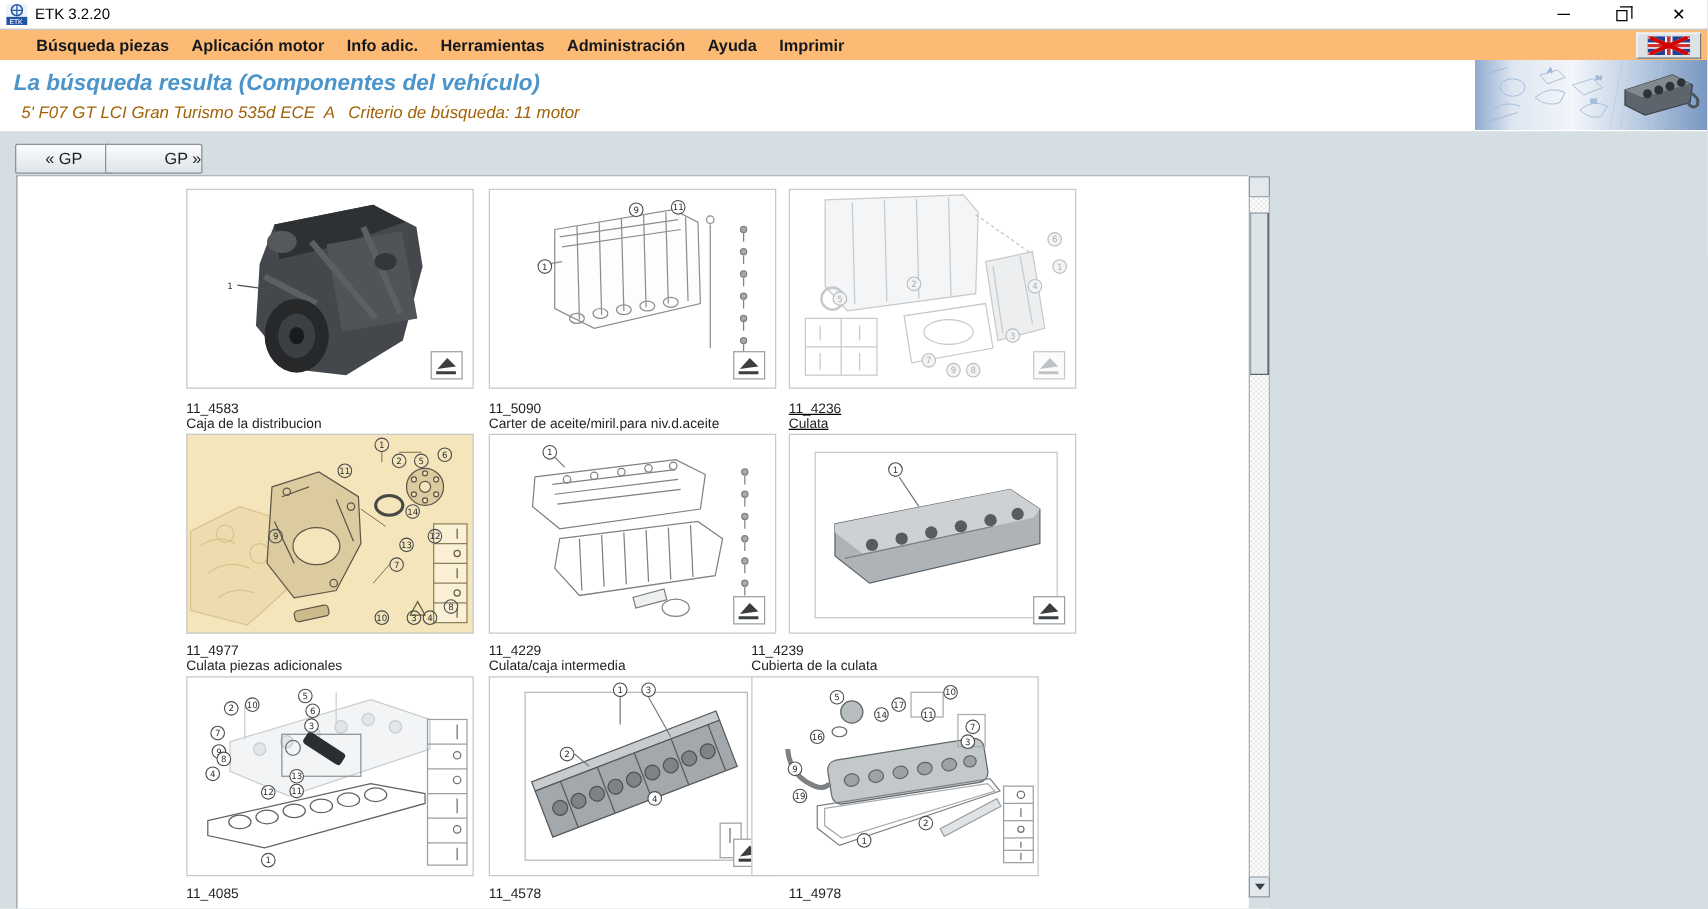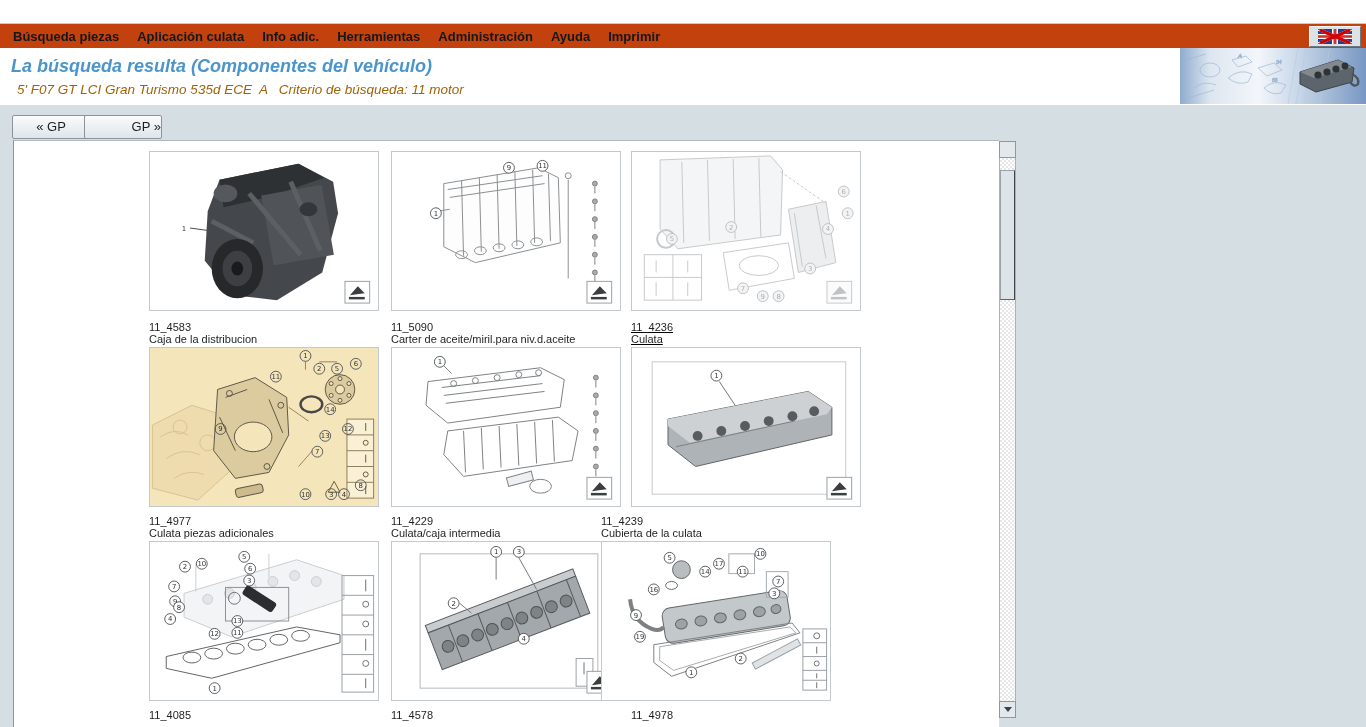--- a/index.html
+++ b/index.html
@@ -12,21 +12,21 @@
   .titlebar .appicon { position:absolute; left:5px; top:3px; width:17px; height:17px; }
   .titlebar .title { position:absolute; left:28px; top:4px; font-size:12px; color:#000; }
   .wbtns { position:absolute; right:0; top:0; height:23px; display:flex; }
   .wbtn { width:46px; height:23px; display:flex; align-items:center; justify-content:center; }
   .wbtn .minline { width:10px; height:1px; background:#000; }
   .wbtn .restore { width:9px; height:9px; border:1px solid #000; position:relative; margin-top:1px; }
   .wbtn .restore:before { content:""; position:absolute; left:2px; top:-4px; width:9px; height:9px; border:1px solid #000; border-bottom:none; border-left:none; }
   .wbtn .x { font-size:13px; color:#000; line-height:1; }
 
   
-  .menubar { position:absolute; left:0; top:23px; width:100%; height:25px; background:#c2410c; border-top:1px solid #c2ccd1; display:flex; align-items:center; padding-left:4px; }
+  .menubar { position:absolute; left:0; top:23px; width:100%; height:25px; background:#fdba74; border-top:1px solid #c2ccd1; display:flex; align-items:center; padding-left:20px; }
   .menuitem { font-size:13px; font-weight:700; color:#14181c; padding:3px 9px; cursor:default; }
   .flagbtn { position:absolute; right:5px; top:2px; width:52px; height:21px; background:#dde2e6; border:1px solid; border-color:#f8f8f8 #6e777c #6e777c #f8f8f8; display:flex; align-items:center; justify-content:center; }
 
   
   .header { position:absolute; left:0; top:48px; width:100%; height:57px; background:#fff;font-style:italic; }
   .header .h-title { position:absolute; left:11px; top:8px; font-size:18px; font-weight:700; color:#4b95cb; }
   .header .h-sub { position:absolute; left:17px; top:34px; font-size:13.5px; color:#a16207; white-space:pre; }
   .header-art { position:absolute; right:0; top:0; width:186px; height:56px; overflow:hidden; }
 
   
@@ -57,24 +57,48 @@
       background-size:4px 4px; background-position:0 0,2px 2px;
       border-left:1px solid #aab2b7; border-right:1px solid #aab2b7; }
   .sb-thumb { position:absolute; left:0; top:12px; width:15px; height:130px; background:#dde4e8;
       border:1px solid #98a2a8; border-right-color:#3c454b; border-bottom-color:#5b656b; }
 </style>
 </head>
 <body>
 
 <div class="app">
 
+  <div class="titlebar">
+    <span class="appicon">
+      <svg viewBox="0 0 17 17">
+          <rect width="17" height="17" fill="#eef3f8"></rect>
+          <circle cx="8.5" cy="5.2" r="4.4" fill="none" stroke="#2456a8" stroke-width="1.2"></circle>
+          <line x1="4.1" y1="5.2" x2="12.9" y2="5.2" stroke="#2456a8"></line>
+          <line x1="8.5" y1="0.8" x2="8.5" y2="9.6" stroke="#2456a8"></line>
+          <rect y="10.5" width="17" height="6.5" fill="#2456a8"></rect>
+          <text x="2.6" y="16" font-size="5.4" fill="#fff" font-family="'Liberation Sans',sans-serif">ETK</text>
+        </svg>
+    </span>
+    <span class="title">ETK 3.2.20</span>
+    <div class="wbtns">
+      <div class="wbtn">
+          <span class="minline"></span>
+        </div>
+      <div class="wbtn">
+          <span class="restore"></span>
+        </div>
+      <div class="wbtn">
+          <span class="x">✕</span>
+        </div>
+    </div>
+  </div>
 
   <div class="menubar">
     <span class="menuitem">Búsqueda piezas</span>
-    <span class="menuitem">Aplicación culata</span>
+    <span class="menuitem">Aplicación motor</span>
     <span class="menuitem">Info adic.</span>
     <span class="menuitem">Herramientas</span>
     <span class="menuitem">Administración</span>
     <span class="menuitem">Ayuda</span>
     <span class="menuitem">Imprimir</span>
     <span class="flagbtn">
       <svg width="34" height="15" viewBox="0 0 34 15">
         <rect width="34" height="15" fill="#1f3f93"></rect>
         <path d="M0,0 L34,15 M34,0 L0,15" stroke="#fff" stroke-width="3"></path>
         <path d="M0,0 L34,15 M34,0 L0,15" stroke="#c33" stroke-width="1.4"></path>

